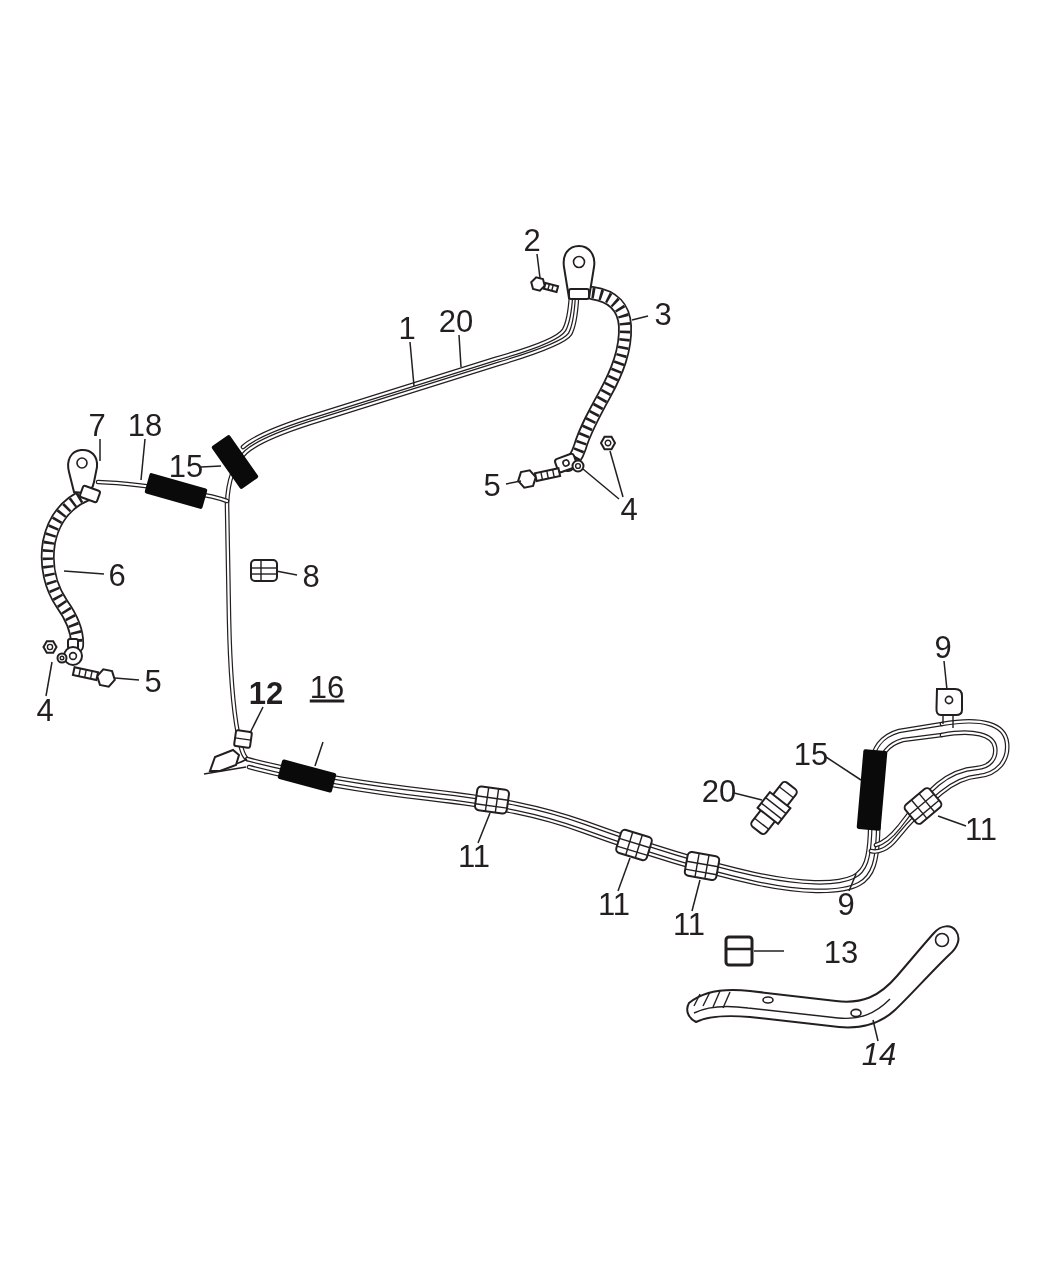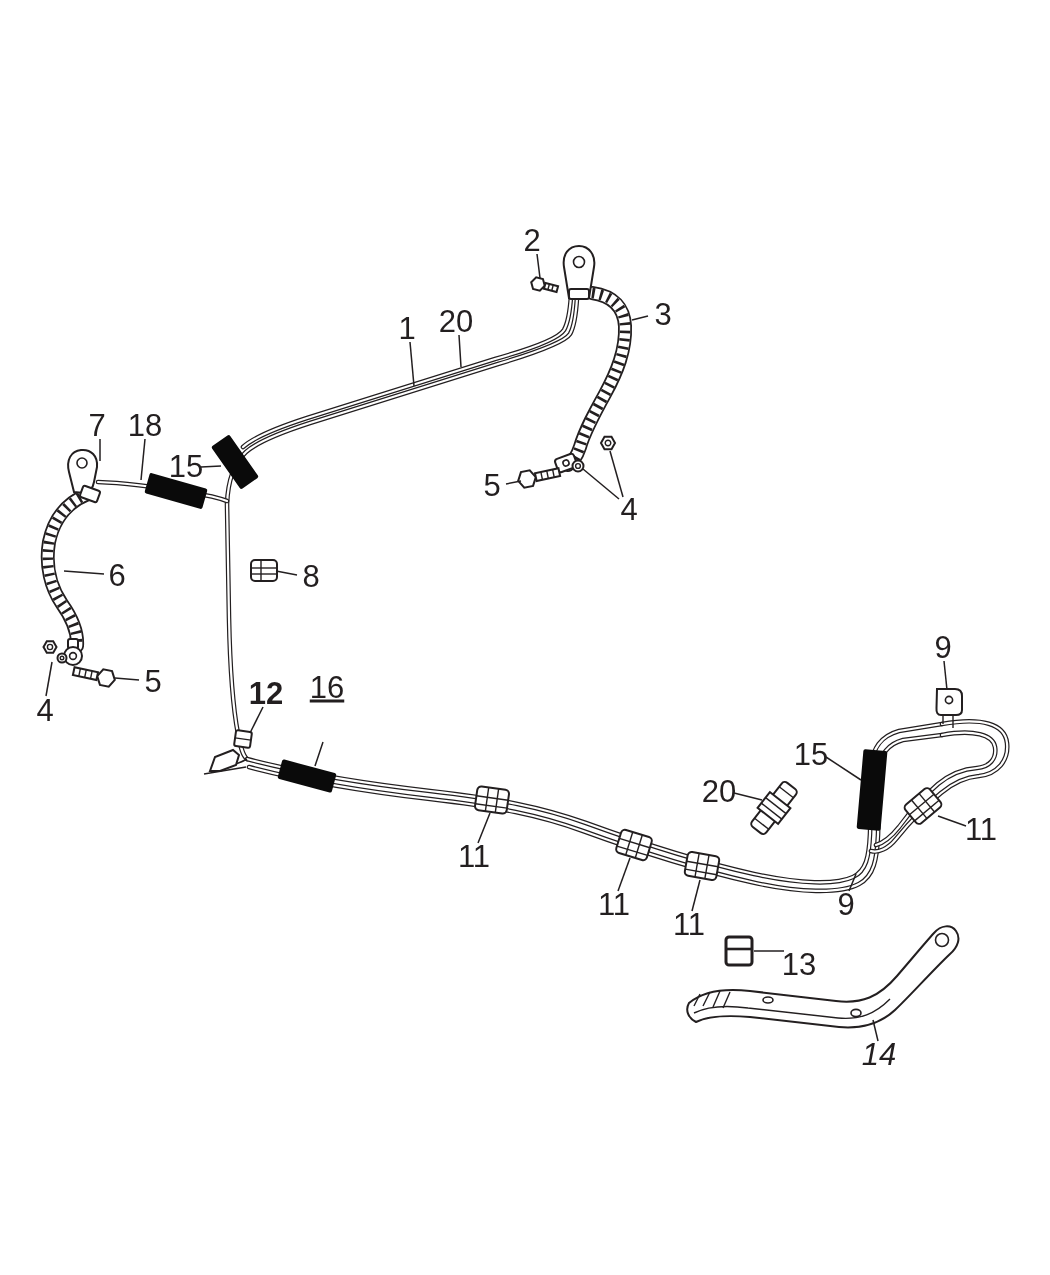--- a/index.html
+++ b/index.html
@@ -281,16 +281,16 @@
       <div class="callout" style="left: 266px; top: 693px; font-weight: bold;">12</div>
       <div class="callout" style="left: 327px; top: 687px; text-decoration: underline;">16</div>
       <div class="callout" style="left: 943px; top: 647px;">9</div>
       <div class="callout" style="left: 811px; top: 754px;">15</div>
       <div class="callout" style="left: 719px; top: 791px;">20</div>
       <div class="callout" style="left: 981px; top: 829px;">11</div>
       <div class="callout" style="left: 474px; top: 856px;">11</div>
       <div class="callout" style="left: 614px; top: 904px;">11</div>
       <div class="callout" style="left: 689px; top: 924px;">11</div>
       <div class="callout" style="left: 846px; top: 904px;">9</div>
-      <div class="callout" style="left: 799px; top: 952px; margin-top: 12px;">13</div>
+      <div class="callout" style="left: 841px; top: 952px;">13</div>
       <div class="callout" style="left: 879px; top: 1054px; font-style: italic;">14</div>
     </div>
 </div>
 
 </body></html>

